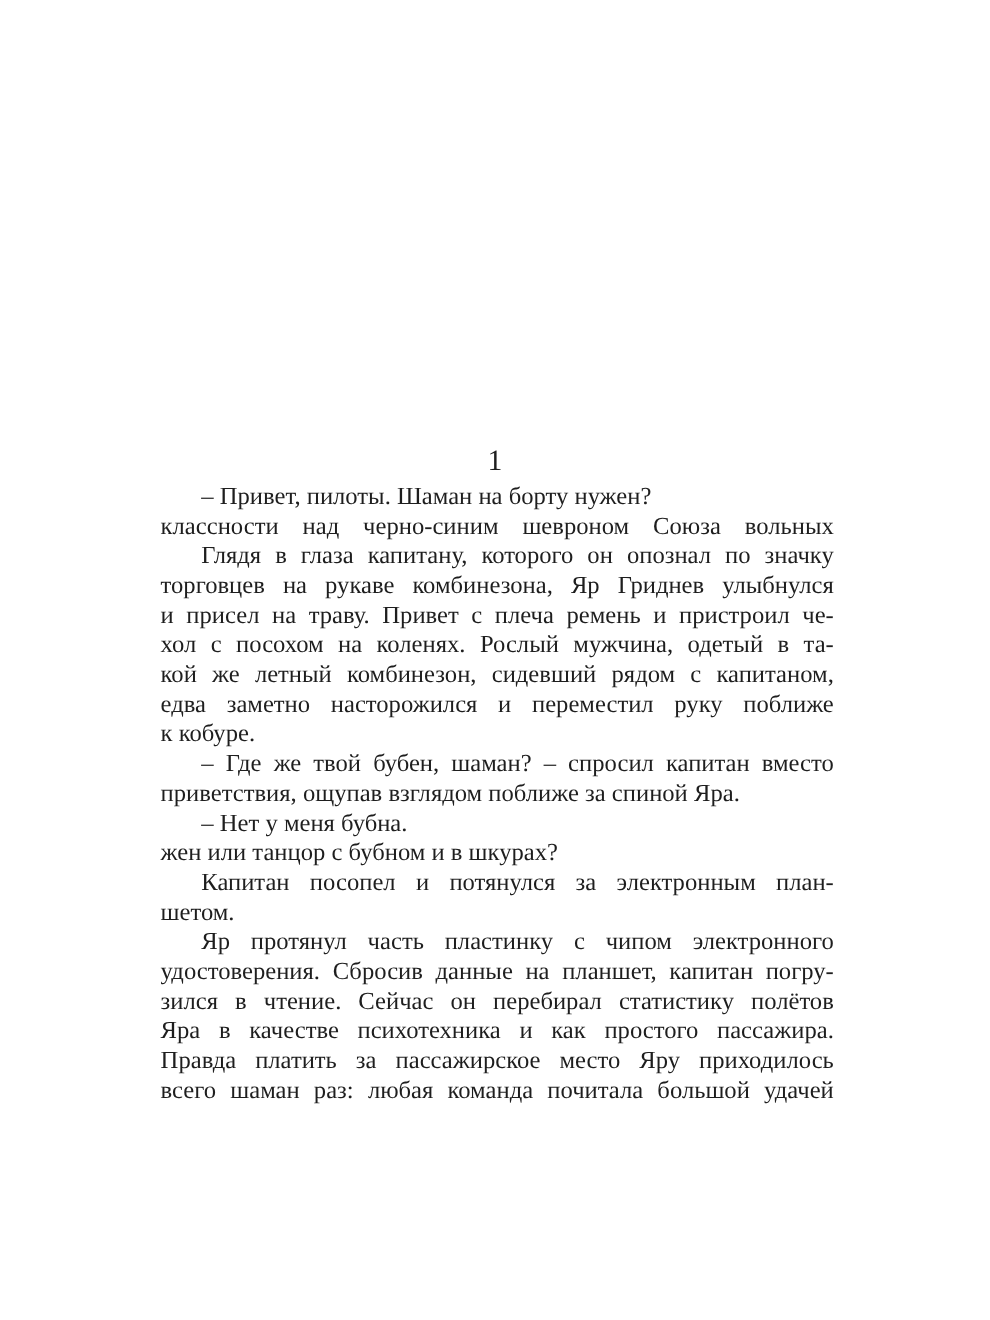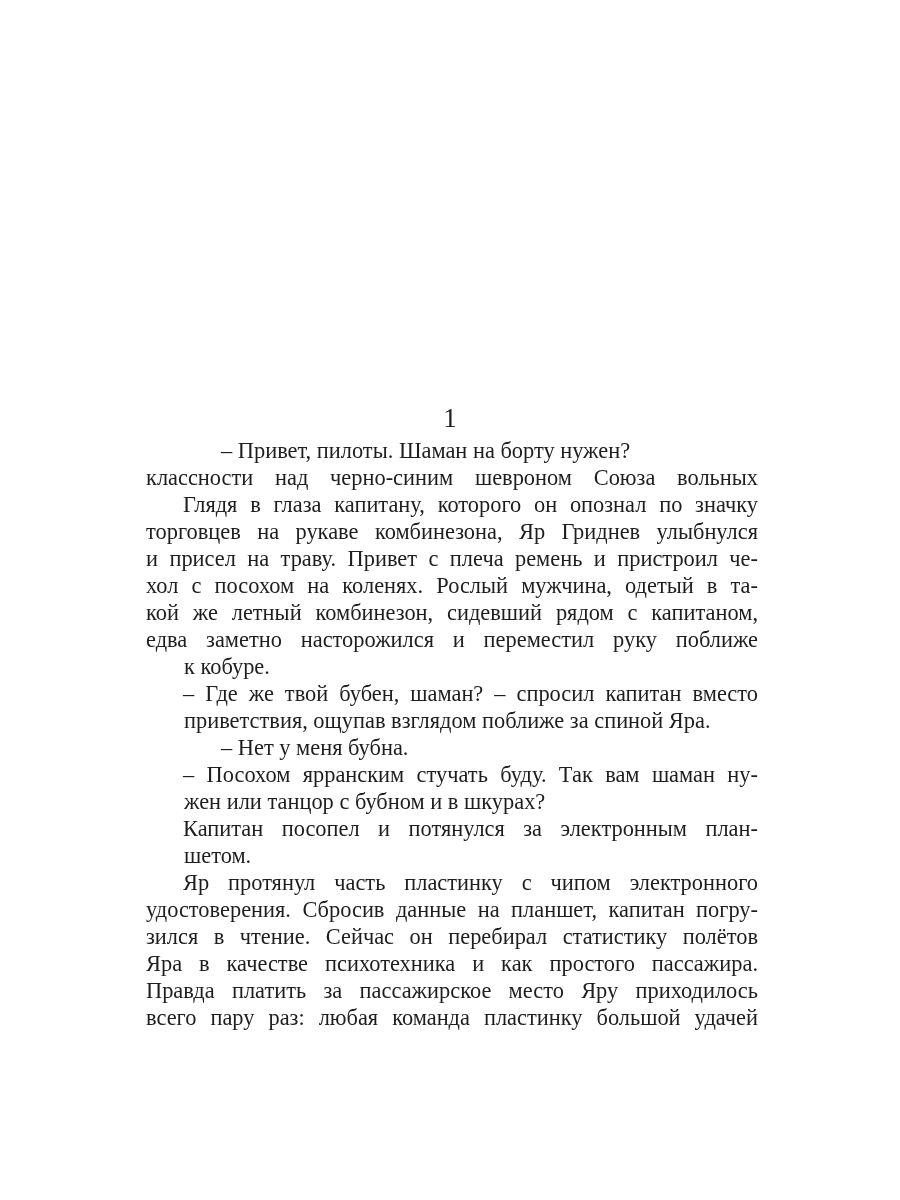--- a/index.html
+++ b/index.html
@@ -39,45 +39,44 @@
       display: block;
       height: 27px;
       line-height: 27px;
       font-size: 22.4px;
       white-space: nowrap;
       text-align: justify;
       text-align-last: justify;
       overflow: visible;
     }
     .line.indent { padding-left: 37px; }
-    .line.last { text-align-last: left; margin-left: 38px; }
+    .line.last { text-align-last: left; }
   </style>
 </head>
 <body>
 
 <div class="page">
   <div class="chapter-number">1</div>
 
   <div class="text-block">
     <span class="line indent last">– Привет, пилоты. Шаман на борту нужен?</span>
     <span class="line">классности над черно-синим шевроном Союза вольных</span>
     <span class="line indent">Глядя в глаза капитану, которого он опознал по значку</span>
     <span class="line">торговцев на рукаве комбинезона, Яр Гриднев улыбнулся</span>
     <span class="line">и присел на траву. Привет с плеча ремень и пристроил че-</span>
     <span class="line">хол с посохом на коленях. Рослый мужчина, одетый в та-</span>
     <span class="line">кой же летный комбинезон, сидевший рядом с капитаном,</span>
     <span class="line">едва заметно насторожился и переместил руку поближе</span>
     <span class="line last">к кобуре.</span>
     <span class="line indent">– Где же твой бубен, шаман? – спросил капитан вместо</span>
     <span class="line last">приветствия, ощупав взглядом поближе за спиной Яра.</span>
     <span class="line indent last">– Нет у меня бубна.</span>
-    <span class="line indent">– Посохом ярранским стучать буду. Так вам шаман ну-</span>
     <span class="line last">жен или танцор с бубном и в шкурах?</span>
     <span class="line indent">Капитан посопел и потянулся за электронным план-</span>
     <span class="line last">шетом.</span>
     <span class="line indent">Яр протянул часть пластинку с чипом электронного</span>
     <span class="line">удостоверения. Сбросив данные на планшет, капитан погру-</span>
     <span class="line">зился в чтение. Сейчас он перебирал статистику полётов</span>
     <span class="line">Яра в качестве психотехника и как простого пассажира.</span>
     <span class="line">Правда платить за пассажирское место Яру приходилось</span>
-    <span class="line">всего пару раз: любая команда пластинку большой удачей</span>
+    <span class="line">всего шаман раз: любая команда почитала большой удачей</span>
   </div>
 </div>
 
 </body></html>

